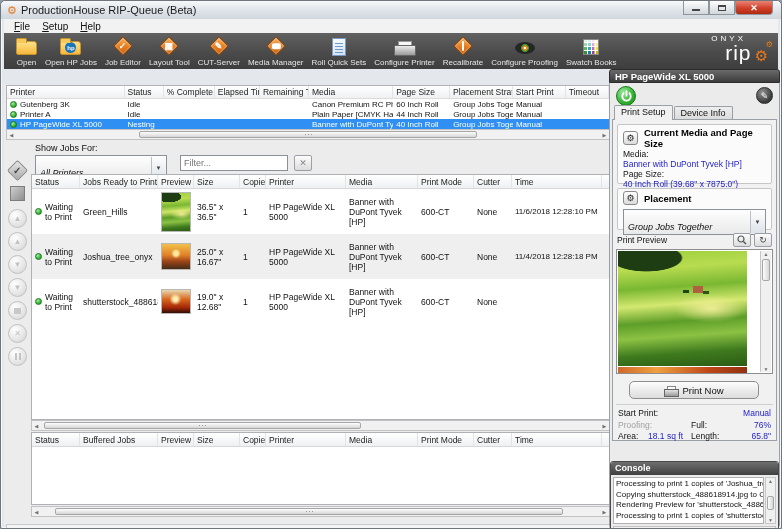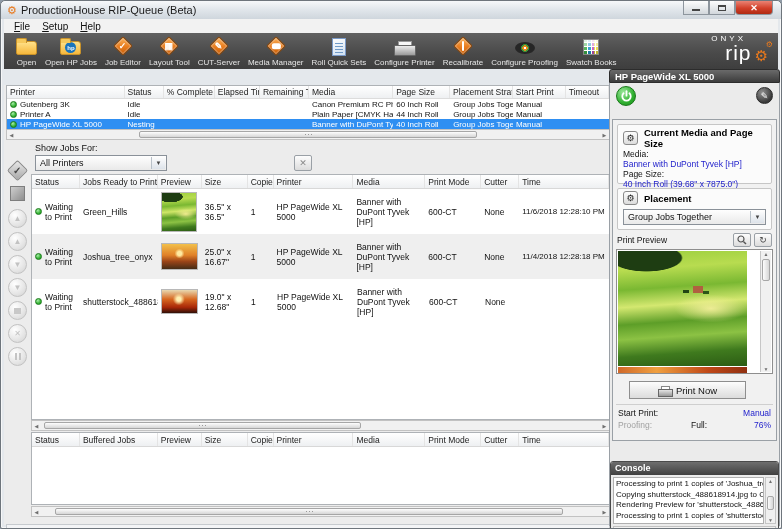--- a/index.html
+++ b/index.html
@@ -99,22 +99,22 @@
   
   .hscroll { position:absolute; height:11px; background:#f1f1f1; border:1px solid #c2c2c2; }
   .hscroll .sb-thumb { position:absolute; top:1px; bottom:1px; background:linear-gradient(#fdfdfd,#d6d6d6); border:1px solid #a6a6a6; border-radius:2px; }
   .hscroll .sb-thumb::after { content:""; position:absolute; left:50%; top:2px; bottom:2px; width:7px; margin-left:-3px;
     background:repeating-linear-gradient(90deg,#9a9a9a 0 1px,transparent 1px 3px); }
   .sb-arrow { position:absolute; top:0; bottom:0; width:9px; display:flex; align-items:center; justify-content:center; font-size:5px; color:#707070; }
   .sb-arrow.left{left:0} .sb-arrow.right{right:0}
 
   
   .show-label { position:absolute; left:31px; top:58px; font-size:9px; color:#111; }
-  .ddl { background:linear-gradient(#fefefe,#e9e9e9); border:1px solid #8a9199; display:flex; align-items:center;
-    font-size:9px; color:#111; padding:0 4px; position:relative; }
+  .ddl { background:linear-gradient(#fefefe,#e9e9e9); border:1px solid #8a9199; display:flex; 
+    font-size:9px; color:#111; padding:12px 4px; position:relative;font-style:italic; }
   .ddl .arr { position:absolute; right:1px; top:1px; bottom:1px; width:14px;
     background:linear-gradient(#fdfdfd,#dde3ea); border-left:1px solid #b8c0c8;
     display:flex; align-items:center; justify-content:center; font-size:6px; color:#444; }
   .printer-ddl { position:absolute; left:31px; top:70px; width:132px; height:16px; }
   .filter-input { position:absolute; left:176px; top:70px; width:108px; height:16px;
     border:1px solid #8a9199; font-size:9px; padding:0 3px; background:#fff; }
   .clear-btn { position:absolute; left:290px; top:70px; width:18px; height:16px;
     background:linear-gradient(#fdfdfd,#dcdcdc); border:1px solid #9aa0a6; border-radius:2px;
     font-size:9px; color:#8a8a8a; display:flex; align-items:center; justify-content:center; }
 
@@ -130,21 +130,21 @@
   .circ .sq { width:7px; height:6px; background:#c8c8c8; }
   .circ .pp { width:2px; height:7px; background:#c4c4c4; margin:0 1px; }
 
   
   .jtable { position:absolute; left:27px; top:89px; width:579px; height:246px; background:#fff; border:1px solid #aeb2b6; }
   .jtable .hdr, .btable .hdr { display:flex; height:14px; background:linear-gradient(#ffffff,#eef0f2); border-bottom:1px solid #d8d8d8; }
   .jtable .hdr > div, .btable .hdr > div { font-size:8.5px; color:#222; padding:2px 3px; border-right:1px solid #e4e4e4; white-space:nowrap; overflow:hidden; }
   .jrow { display:flex; height:45px; font-size:8.5px; color:#111; }
   .jrow.alt { background:#efefef; }
   .jrow > div { padding:1px 3px; overflow:hidden; display:flex; align-items:center; }
-  .j-st{width:48px} .j-nm{width:78px} .j-pv{width:44px} .j-sz{width:46px} .j-cp{width:26px}
+  .j-st{width:48px} .j-nm{width:78px} .j-pv{width:36px} .j-sz{width:46px} .j-cp{width:26px}
   .j-pr{width:80px} .j-md{width:72px} .j-mo{width:56px} .j-ct{width:38px} .j-tm{width:90px; font-size:8px;}
   .thumb { border:1px solid #b8b8b8; background:#ddd; }
   .th-green { width:36px; height:40px;
     background:radial-gradient(ellipse 16px 8px at 70% 55%, rgba(250,240,150,.9), rgba(250,240,150,0) 70%),
       radial-gradient(ellipse 20px 9px at 25% 10%, #1e3d12 0 60%, transparent 62%),
       linear-gradient(175deg,#9ccf3e 0%,#b8dc50 18%,#7ab832 34%,#cfe668 48%,#5d9e28 62%,#8cc244 74%,#3f7a1e 88%,#2c5c14 100%); }
   .th-sunset { width:37px; height:27px;
     background:radial-gradient(circle 7px at 50% 38%, #ffe9a0 0 30%, transparent 70%),
       linear-gradient(#f2c04a 0%,#e08028 45%,#9a4418 70%,#452c16 100%); }
   .th-autumn { width:37px; height:25px;
@@ -204,22 +204,22 @@
   .pv-img::after { content:""; position:absolute; left:58%; top:30%; width:10px; height:7px;
     background:#b06040; box-shadow:-12px 2px 0 -2px #224414, 8px 3px 0 -2px #2c5618; }
   .pv-sliver { position:absolute; left:1px; top:117px; width:129px; height:6px;
     background:linear-gradient(90deg,#d0682a,#f0a040 30%,#c04818 70%,#903010); }
   .pv-vs { position:absolute; right:1px; top:1px; bottom:1px; width:11px; background:#f0f0f0; border-left:1px solid #c6c6c6; }
   .pv-vs .sb-thumb { position:absolute; left:1px; right:1px; top:8px; height:22px;
     background:linear-gradient(90deg,#fdfdfd,#d6d6d6); border:1px solid #a6a6a6; border-radius:2px; }
   .vs-arrow { position:absolute; left:0; right:0; text-align:center; font-size:5px; color:#707070; }
   .vs-arrow.up{top:0} .vs-arrow.down{bottom:0}
 
-  .print-now { position:absolute; left:16px; top:261px; width:117px; height:18px;
-    background:linear-gradient(#fdfdfd,#dcdcdc); border:1px solid #8e8e8e; border-radius:0;
+  .print-now { position:absolute; left:16px; top:261px; width:130px; height:18px;
+    background:linear-gradient(#fdfdfd,#dcdcdc); border:1px solid #8e8e8e; border-radius:5px;
     display:flex; align-items:center; justify-content:center; font-size:9.5px; color:#111; }
   .pn-printer { width:13px; height:9px; position:relative; margin-right:5px; }
   .pn-printer::before { content:""; position:absolute; left:3px; top:0; width:7px; height:3px; background:#fff; border:1px solid #888; }
   .pn-printer::after { content:""; position:absolute; left:0; top:3px; width:13px; height:6px; background:linear-gradient(#e4e4e4,#9a9a9a); border:1px solid #666; }
 
   .rp-divider { position:absolute; left:3px; right:3px; top:284px; border-top:1px solid #cfcfcf; }
   .stat-row { position:absolute; left:5px; right:5px; height:11px; display:flex; align-items:center; font-size:8.5px; }
   .sr1{top:287px} .sr2{top:299px} .sr3{top:310px}
   .stat-lbl { color:#111; }
   .stat-lbl.dim { color:#a2a2a2; }
@@ -420,20 +420,21 @@
       <span class="sb-arrow left">◀</span>
       <span class="sb-arrow right">▶</span>
       <div class="sb-thumb" style="left:22%; width:56%;"></div>
     </div>
 
     <div class="show-label">Show Jobs For:</div>
     <div class="ddl printer-ddl">
       <span>All Printers</span>
       <span class="arr">▼</span>
     </div>
+    <input class="filter-input" placeholder="Filter..." style="">
     <div class="clear-btn">
         <span>✕</span>
       </div>
 
     <div class="strip">
       <div class="strip-dmd">
           <span>✓</span>
         </div>
       <div class="strip-sq"></div>
       <div class="circ">
@@ -559,20 +560,24 @@
       <div class="power-btn">
         <svg width="13" height="13" viewBox="0 0 16 16">
             <path d="M8 1.5v5.5" stroke="#fff" stroke-width="2.2" stroke-linecap="round" fill="none"></path>
             <path d="M4.4 4a5.2 5.2 0 1 0 7.2 0" fill="none" stroke="#fff" stroke-width="2.2" stroke-linecap="round"></path>
           </svg>
       </div>
       <div class="edit-btn">
           <span>✎</span>
         </div>
 
+      <div class="rp-tabs">
+        <div class="tab active">Print Setup</div>
+        <div class="tab">Device Info</div>
+      </div>
 
       <div class="rp-content">
         <div class="grp grp1">
           <div class="grp-title">
             <div class="gear-btn">
                 <span>⚙</span>
               </div>
             <div class="grp-title-text">Current Media and Page Size</div>
           </div>
           <div class="fld">Media:</div>
@@ -627,20 +632,27 @@
           <span class="stat-lbl">Start Print:</span>
           <span class="sr-sp"></span>
           <span class="stat-val">Manual</span>
         </div>
         <div class="stat-row sr2">
           <span class="stat-lbl dim">Proofing:</span>
           <span class="sr-sp"></span>
           <span class="stat-lbl w-mid">Full:</span>
           <span class="stat-val w-right">76%</span>
         </div>
+        <div class="stat-row sr3">
+          <span class="stat-lbl">Area:</span>
+          <span class="sr-sp"></span>
+          <span class="stat-val">18.1 sq ft</span>
+          <span class="stat-lbl w-mid" style="margin-left:8px;">Length:</span>
+          <span class="stat-val w-right">65.8"</span>
+        </div>
       </div>
 
       <div class="console">
         <div class="console-hd">Console</div>
         <div class="console-log">
           <div class="console-line">Processing to print 1 copies of 'Joshua_tree_onyx'...</div>
           <div class="console-line">Copying shutterstock_488618914.jpg to C:\ONYX18B</div>
           <div class="console-line">Rendering Preview for 'shutterstock_488618914'</div>
           <div class="console-line">Processing to print 1 copies of 'shutterstock_4886189</div>
         </div>

